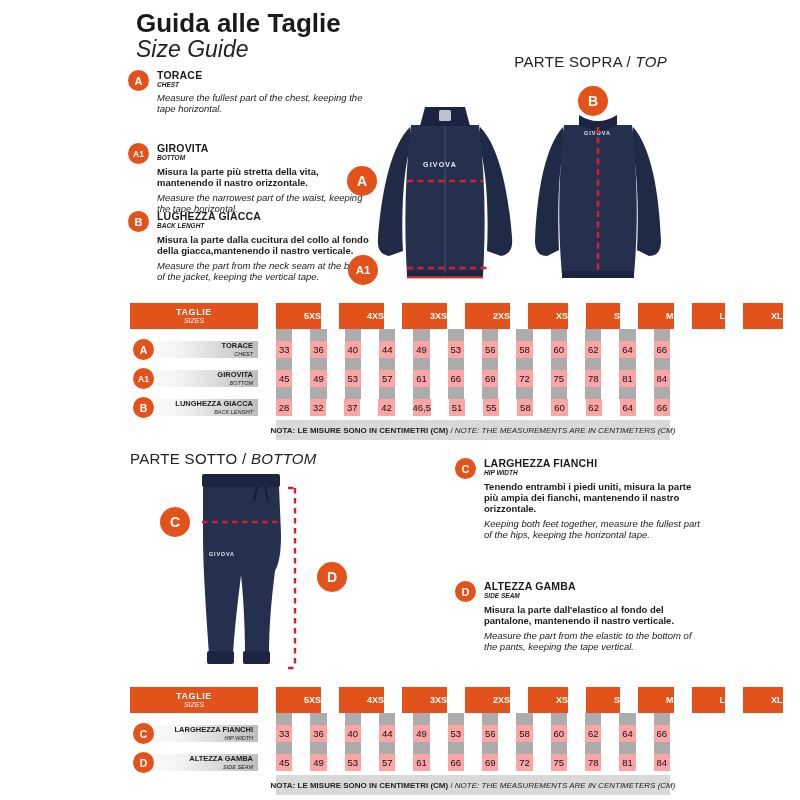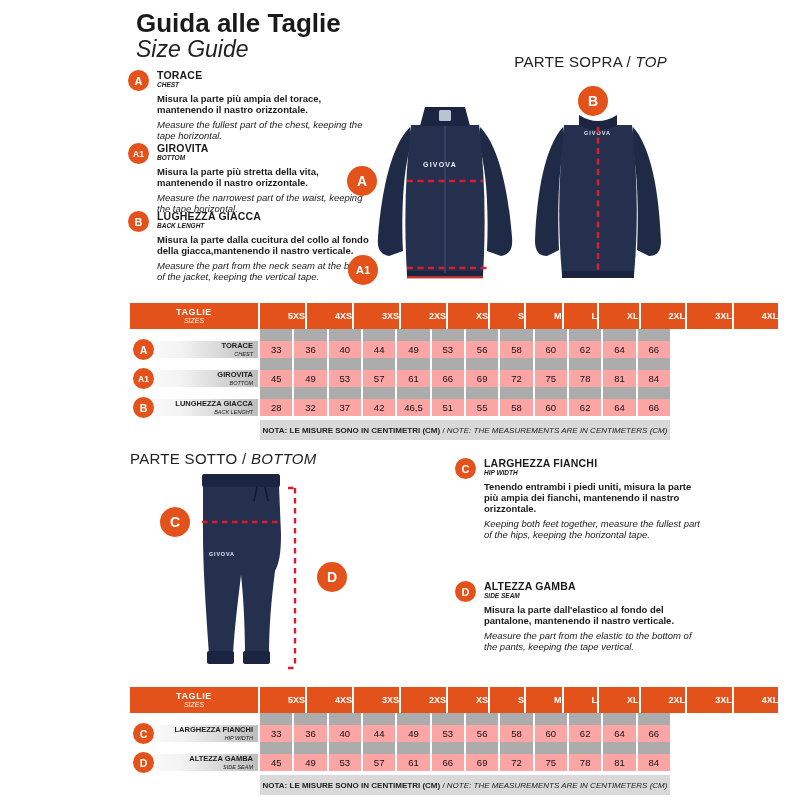--- a/index.html
+++ b/index.html
@@ -35,21 +35,21 @@
   .measure { position:absolute; left:128px; width:248px; display:flex; gap:8px; }
   .measure.right { left:455px; width:252px; }
   .measure .badge { flex:0 0 auto; margin-top:0; }
   .m-title { font-size:10.5px; font-weight:bold; letter-spacing:.2px; line-height:1.05; }
   .m-sub   { font-size:6.5px; font-weight:bold; font-style:italic; line-height:1.1; }
   .m-it { font-size:9.5px; font-weight:bold; line-height:1.16; margin:5px 0 0; }
   .m-en { font-size:9.5px; font-style:italic; line-height:1.16; margin:4px 0 0; color:#222; }
 
   
   .size-table { position:absolute; width:540px; }
-  .t-row { display:grid; grid-template-columns:128px repeat(12,1fr); column-gap:2px; }
+  .t-row { display:grid; grid-template-columns:128px repeat(12,1fr); column-gap:18px; }
   .t-row.header  { height:26px; }
   .t-row.spacer  { height:12px; }
   .t-row.data    { height:17px; }
   .t-row.notegap { height:4px; }
   .t-row.note    { height:20px; }
   .h-label { background:#E4521B; color:#fff; display:flex; flex-direction:column;
              align-items:center; justify-content:center; line-height:1.15; }
   .hl-it { font-size:9px; font-weight:bold; letter-spacing:.6px; }
   .hl-en { font-size:7px; font-style:italic; }
   .h-cell { background:#E4521B; color:#fff; font-size:9px; font-weight:bold;
@@ -81,21 +81,20 @@
 
 <div class="abs sec-label" style="top:53px; right:133px;">
   <span>PARTE SOPRA</span><span class="sep"> / </span><span class="en">TOP</span>
 </div>
 
 <div class="measure" style="top:70px;">
   <span class="badge sm">A</span>
   <div>
     <div class="m-title">TORACE</div>
     <div class="m-sub">CHEST</div>
-    <p class="m-it">Misura la parte più ampia del torace, mantenendo il nastro orizzontale.</p>
     <p class="m-en">Measure the fullest part of the chest, keeping the tape horizontal.</p>
   </div>
 </div>
 
 <div class="measure" style="top:143px;">
   <span class="badge sm two">A1</span>
   <div>
     <div class="m-title">GIROVITA</div>
     <div class="m-sub">BOTTOM</div>
     <p class="m-it">Misura la parte più stretta della vita, mantenendo il nastro orizzontale.</p>

